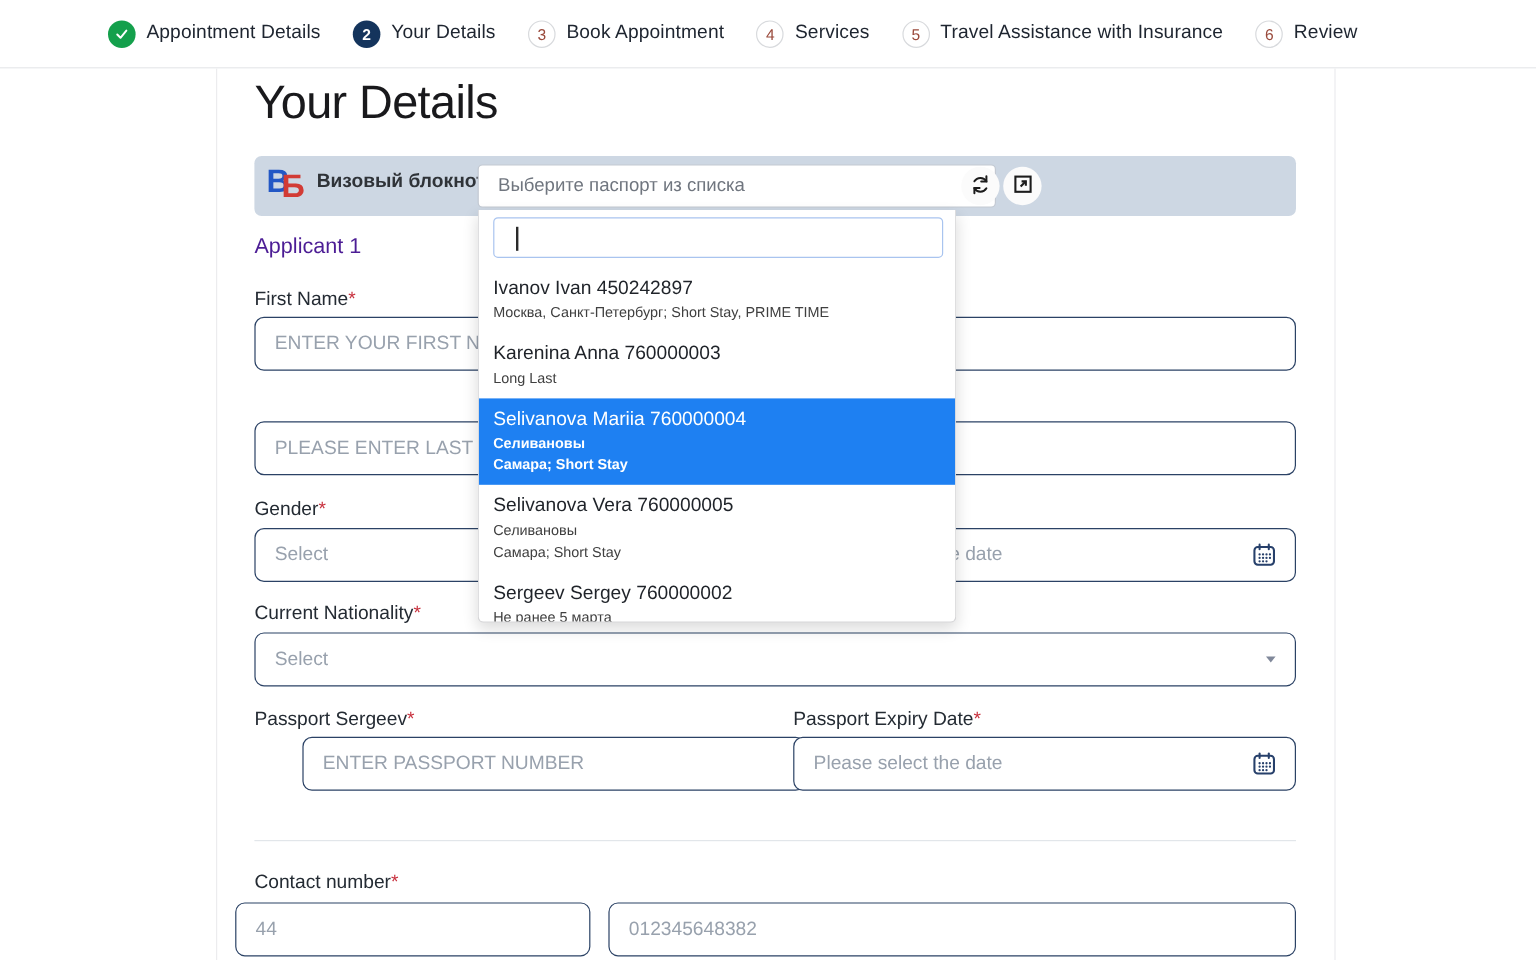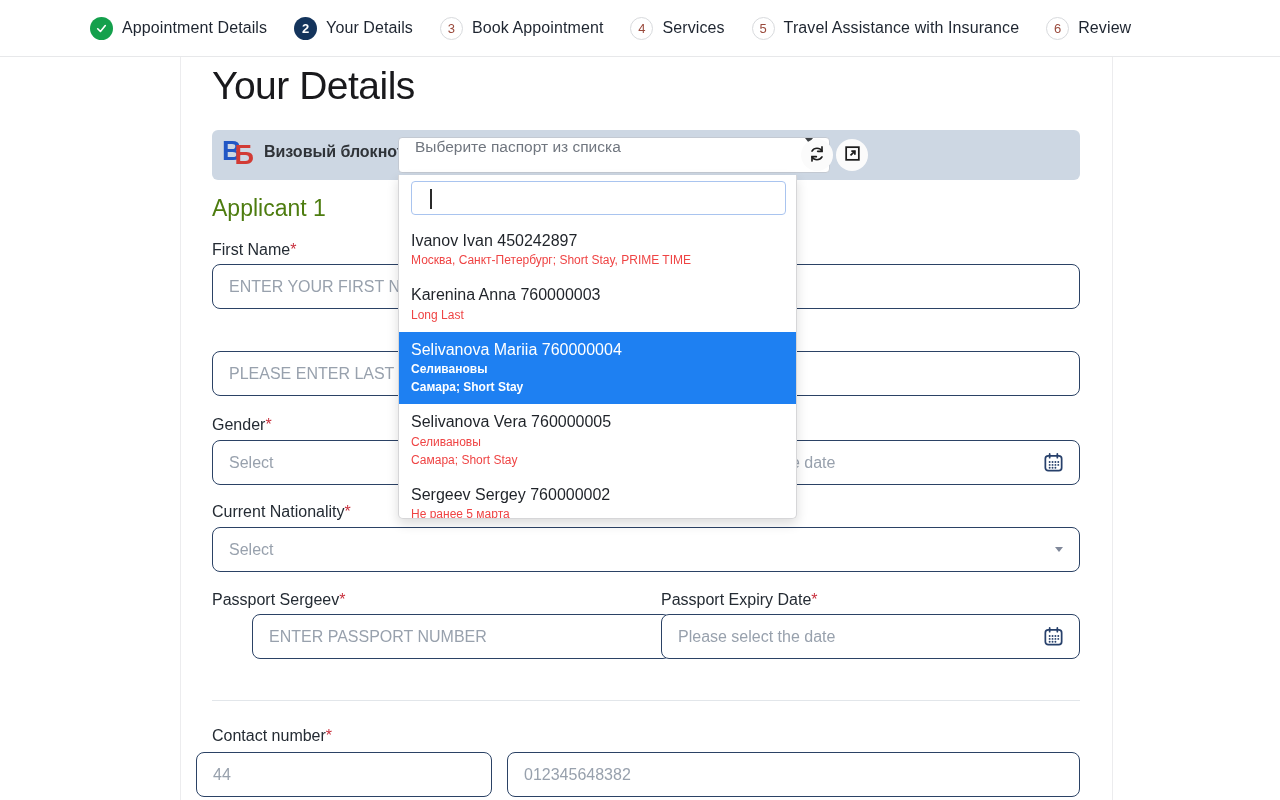--- a/index.html
+++ b/index.html
@@ -26,47 +26,47 @@
 
   
   .banner { position:absolute; left:212px; top:130px; width:868px; height:50px;
             background:#cdd7e3; border-radius:6px; z-index:10; }
   .logo { position:absolute; left:10px; top:8px; display:flex; align-items:center; }
   .logo-b1 { font-size:27px; font-weight:700; color:#2257c5; line-height:1; }
   .logo-b2 { font-size:27px; font-weight:700; color:#d23b35; line-height:1; margin-left:-7px;
              position:relative; top:4px; }
   .logo-text { font-size:16px; font-weight:700; color:#2f3338; margin-left:10px; }
   .banner-select { position:absolute; left:186px; top:7px; width:432px; height:36px; background:#fff;
-                   border:1px solid #c3c9d2; border-radius:4px; display:flex; 
+                   border:1px solid #c3c9d2; border-radius:4px; display:flex; align-items:center;
                    padding:0 16px; cursor:pointer; }
   .banner-select-text { font-size:15.5px; color:#70767f; flex:1; }
   .caret-dark { width:0; height:0; border-left:4.5px solid transparent; border-right:4.5px solid transparent;
                 border-top:5.5px solid #3c4043; }
   .round-btn { position:absolute; top:9px; width:32px; height:32px; border-radius:50%; background:#fbfbfb;
                border:none; display:flex; align-items:center; justify-content:center; cursor:pointer; }
   #refresh-btn { left:589px; }
   #open-btn { left:624px; }
 
   
   .dropdown-panel { position:absolute; left:398px; top:175px; width:399px; height:344px; background:#fff;
                     border:1px solid #d6d6d8; border-top:none; border-radius:0 0 5px 5px;
                     box-shadow:0 5px 12px rgba(0,0,0,.14); z-index:30; overflow:hidden; }
   .dd-search { position:absolute; left:12px; top:6px; width:375px; height:34px;
                border:1px solid #a9c4ef; border-radius:4px; background:#fff; }
   .text-caret { position:absolute; left:18px; top:7px; width:1.5px; height:20px; background:#2a2a2a; }
   .dd-options { position:absolute; left:0; top:48px; width:100%; }
   .dd-option { padding:8px 12px 9px 12px; cursor:pointer; }
   .dd-title { font-size:16px; color:#1f2329; line-height:1.2; }
-  .dd-sub { font-size:12px; color:#ef4444; line-height:1.35; margin-top:2px; }
+  .dd-sub { font-size:12px; color:#404040; line-height:1.35; margin-top:2px; }
   .dd-option.highlighted { background:#1e80f2; }
   .dd-option.highlighted .dd-title { color:#fff; }
   .dd-option.highlighted .dd-sub { color:#fff; font-weight:600; }
 
   
-  .applicant-heading { position:absolute; left:212px; top:195px; font-size:23px; color:#4d7c0f; }
+  .applicant-heading { position:absolute; left:212px; top:195px; font-size:18px; color:#4c1d95; }
   .field-label { position:absolute; font-size:16px; color:#242b33; }
   .req { color:#c8313e; }
   .t-input { position:absolute; height:45px; border:1.4px solid #2b4265; border-radius:8px;
              background:#fff; font-family:"Liberation Sans", sans-serif;
              font-size:16px; color:#333; padding:0 16px; outline:none; }
   .t-input::placeholder { color:#98a1ad; opacity:1; }
   .select-box { position:absolute; height:45px; border:1.4px solid #2b4265; border-radius:8px;
                 background:#fff; display:flex; align-items:center; padding:0 16px; cursor:pointer; }
   .select-text { font-size:16px; color:#98a1ad; flex:1; }
   .caret-gray { width:0; height:0; border-left:4.5px solid transparent; border-right:4.5px solid transparent;

